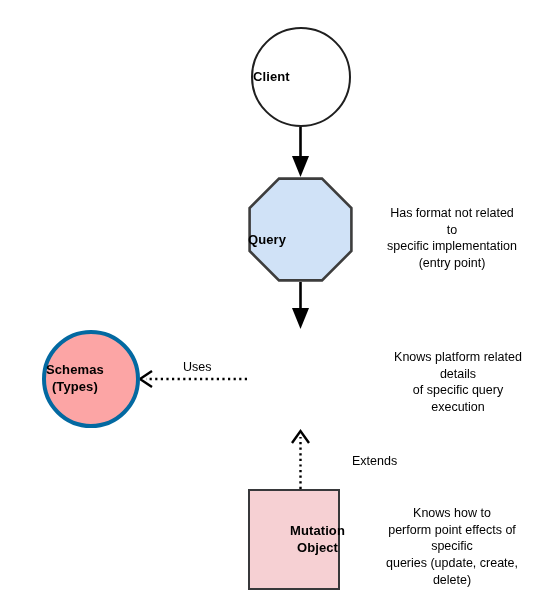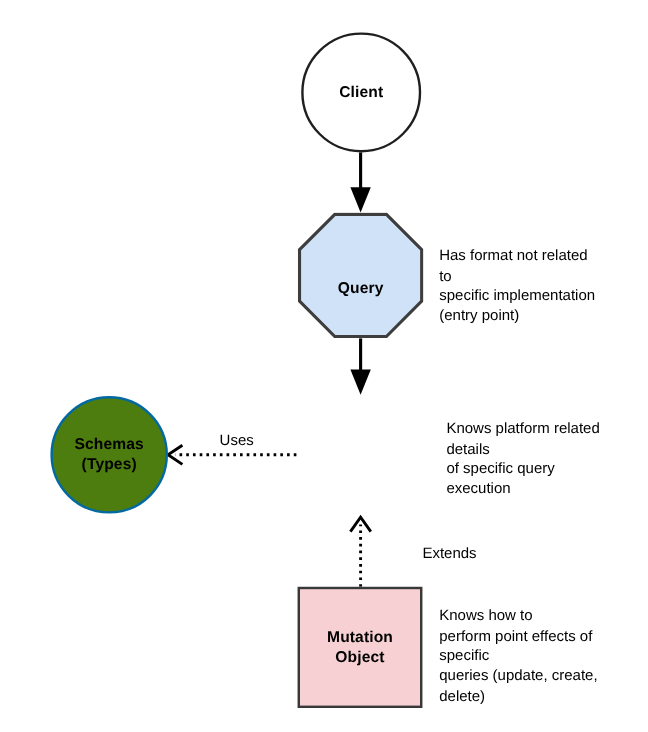--- a/index.html
+++ b/index.html
@@ -22,21 +22,21 @@
     width: 540px;
     height: 610px;
     pointer-events: none;
   }
 
   
   .node {
     position: absolute;
     display: flex;
     align-items: center;
-    justify-content: center;
+    justify-content: flex-start;
     text-align: center;
     box-sizing: border-box;
   }
   .node-label {
     font-size: 13px;
     font-weight: bold;
     color: #000000;
     line-height: 1.28;
     letter-spacing: 0.1px;
   }
@@ -51,23 +51,23 @@
     border-radius: 50%;
     background: #ffffff;
   }
 
   
   #node-schemas {
     left: 42px;
     top: 330px;
     width: 98px;
     height: 98px;
-    border: 2px solid #0369a1;
+    border: 4px solid #0369a1;
     border-radius: 50%;
-    background: #4d7c0f;
+    background: #fca5a5;
   }
 
   
   #node-query {
     left: 248px;
     top: 177px;
     width: 105px;
     height: 127px;
     background: transparent;
   }
@@ -88,31 +88,33 @@
     left: 248px;
     top: 329px;
     width: 104px;
     height: 101px;
     border: 2px solid #37383a;
     background: #b5dba6;
   }
   #node-mutation-object {
     left: 248px;
     top: 489px;
-    width: 104px;
+    width: 92px;
     height: 101px;
     border: 2px solid #37383a;
     background: #f6d0d3;
+    padding-left: 40px;
   }
 
   
   .annotation {
     position: absolute;
     font-size: 12.5px;
     color: #000000;
+    text-align: center;
     line-height: 1.33;
     white-space: pre-line;
   }
   #annotation-query {
     left: 366px;
     top: 205px;
     width: 172px;
   }
   #annotation-query-object {
     left: 372px;

